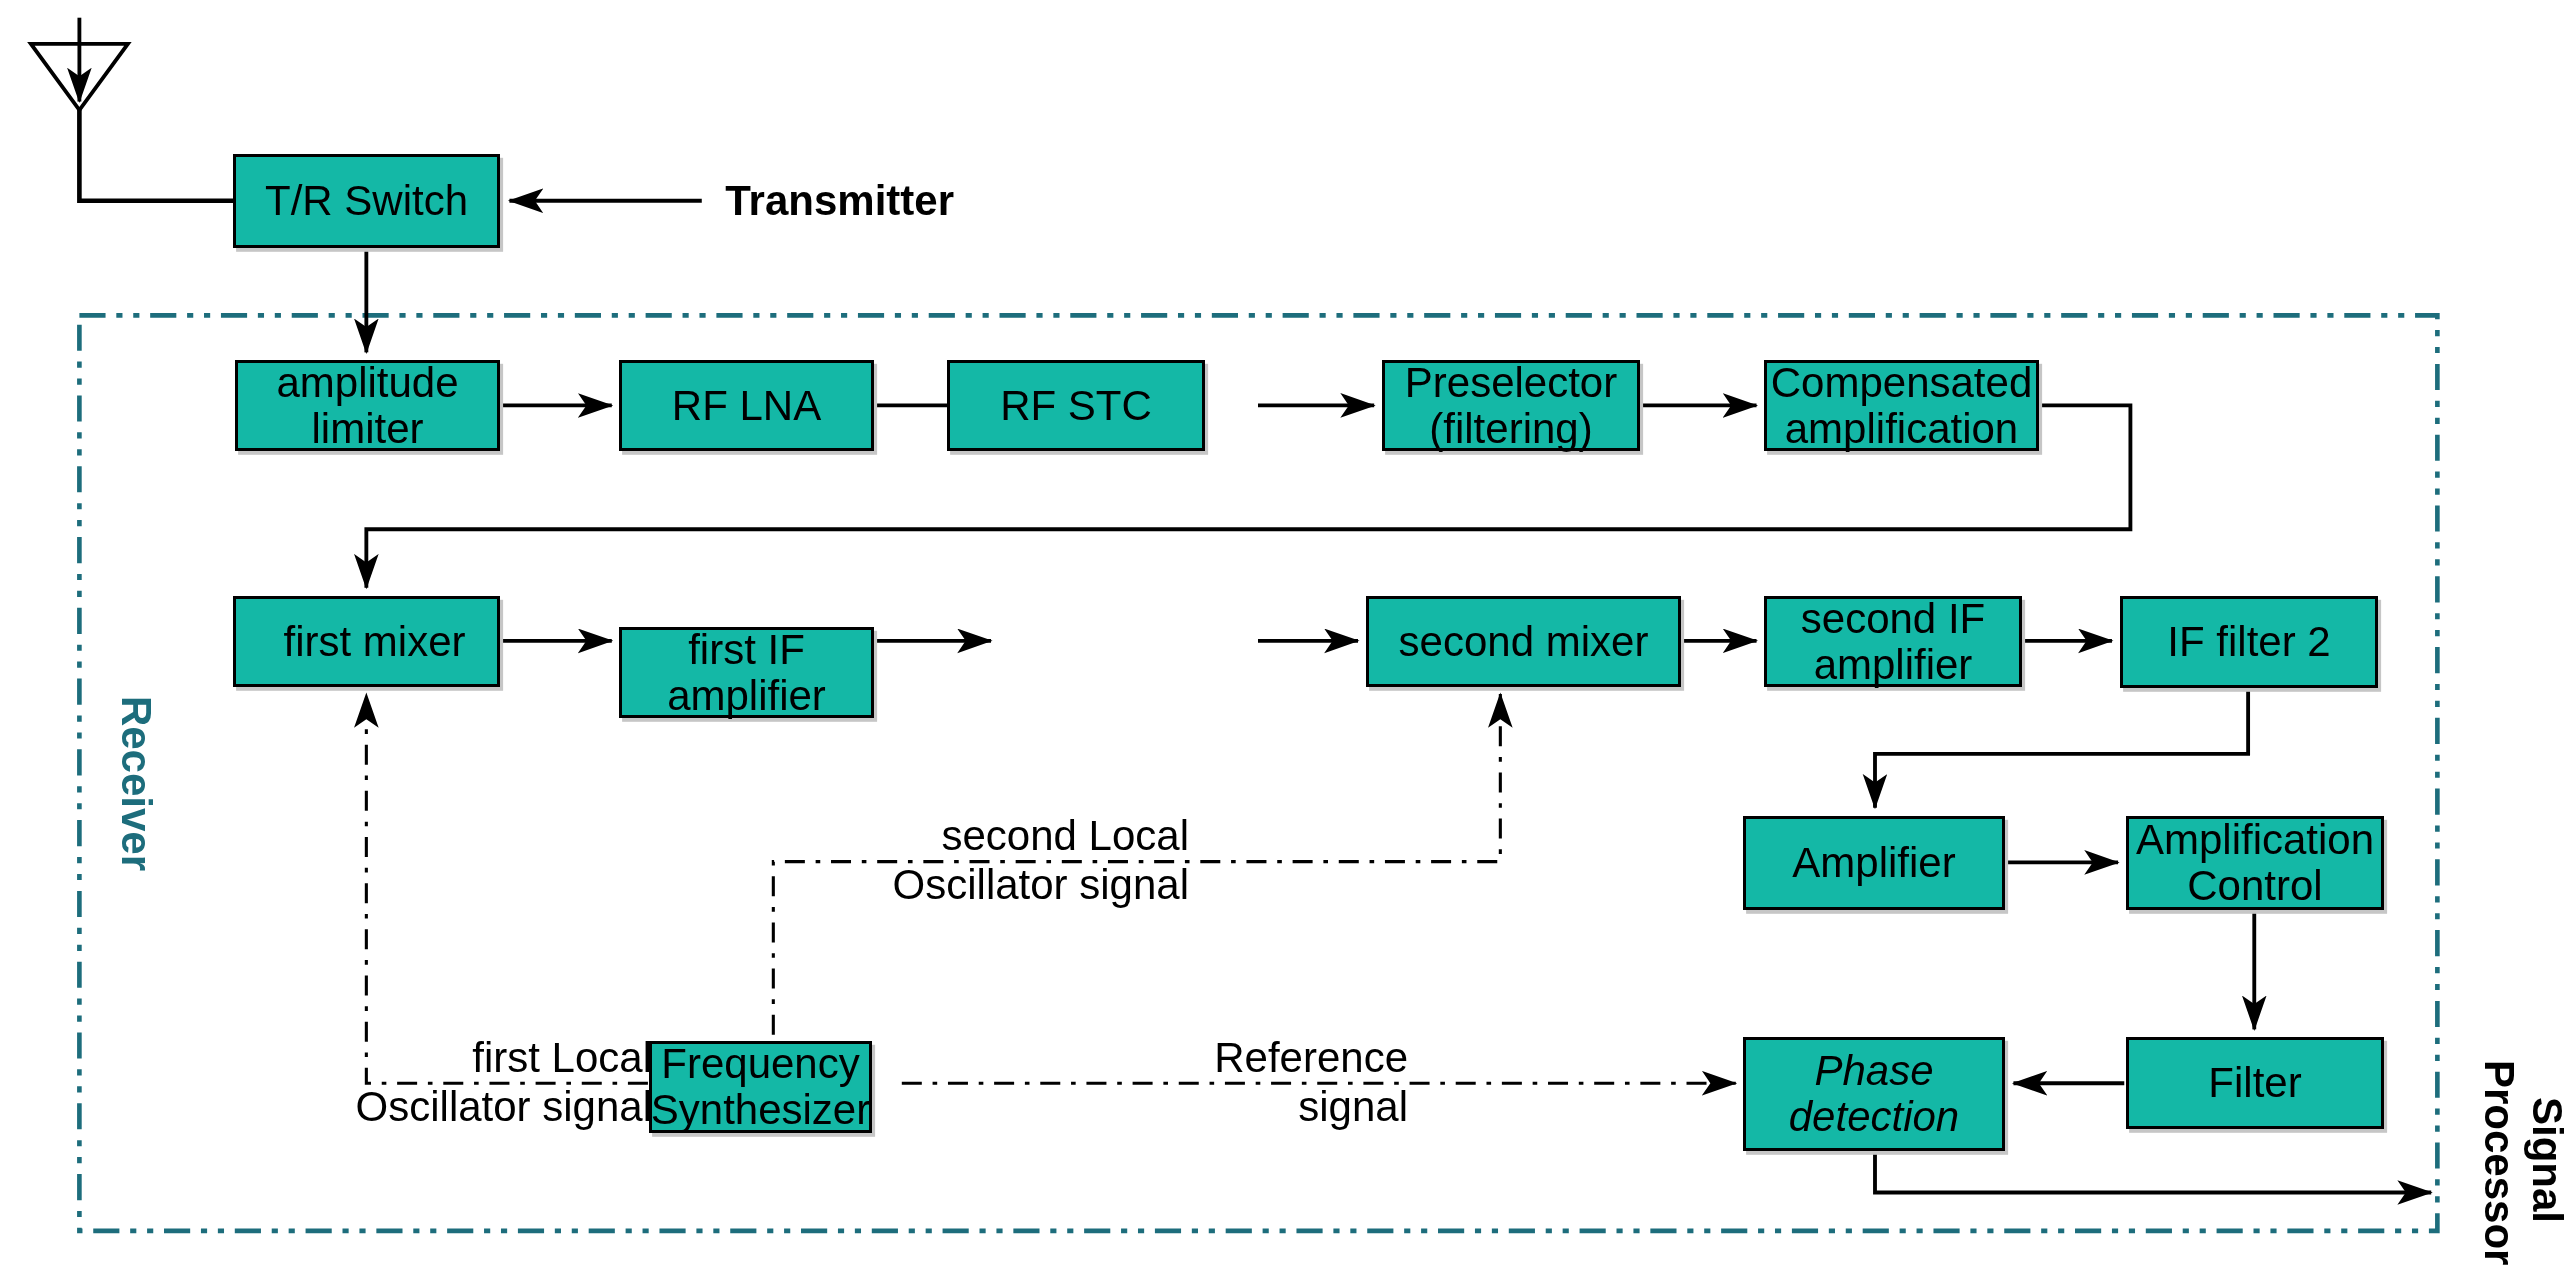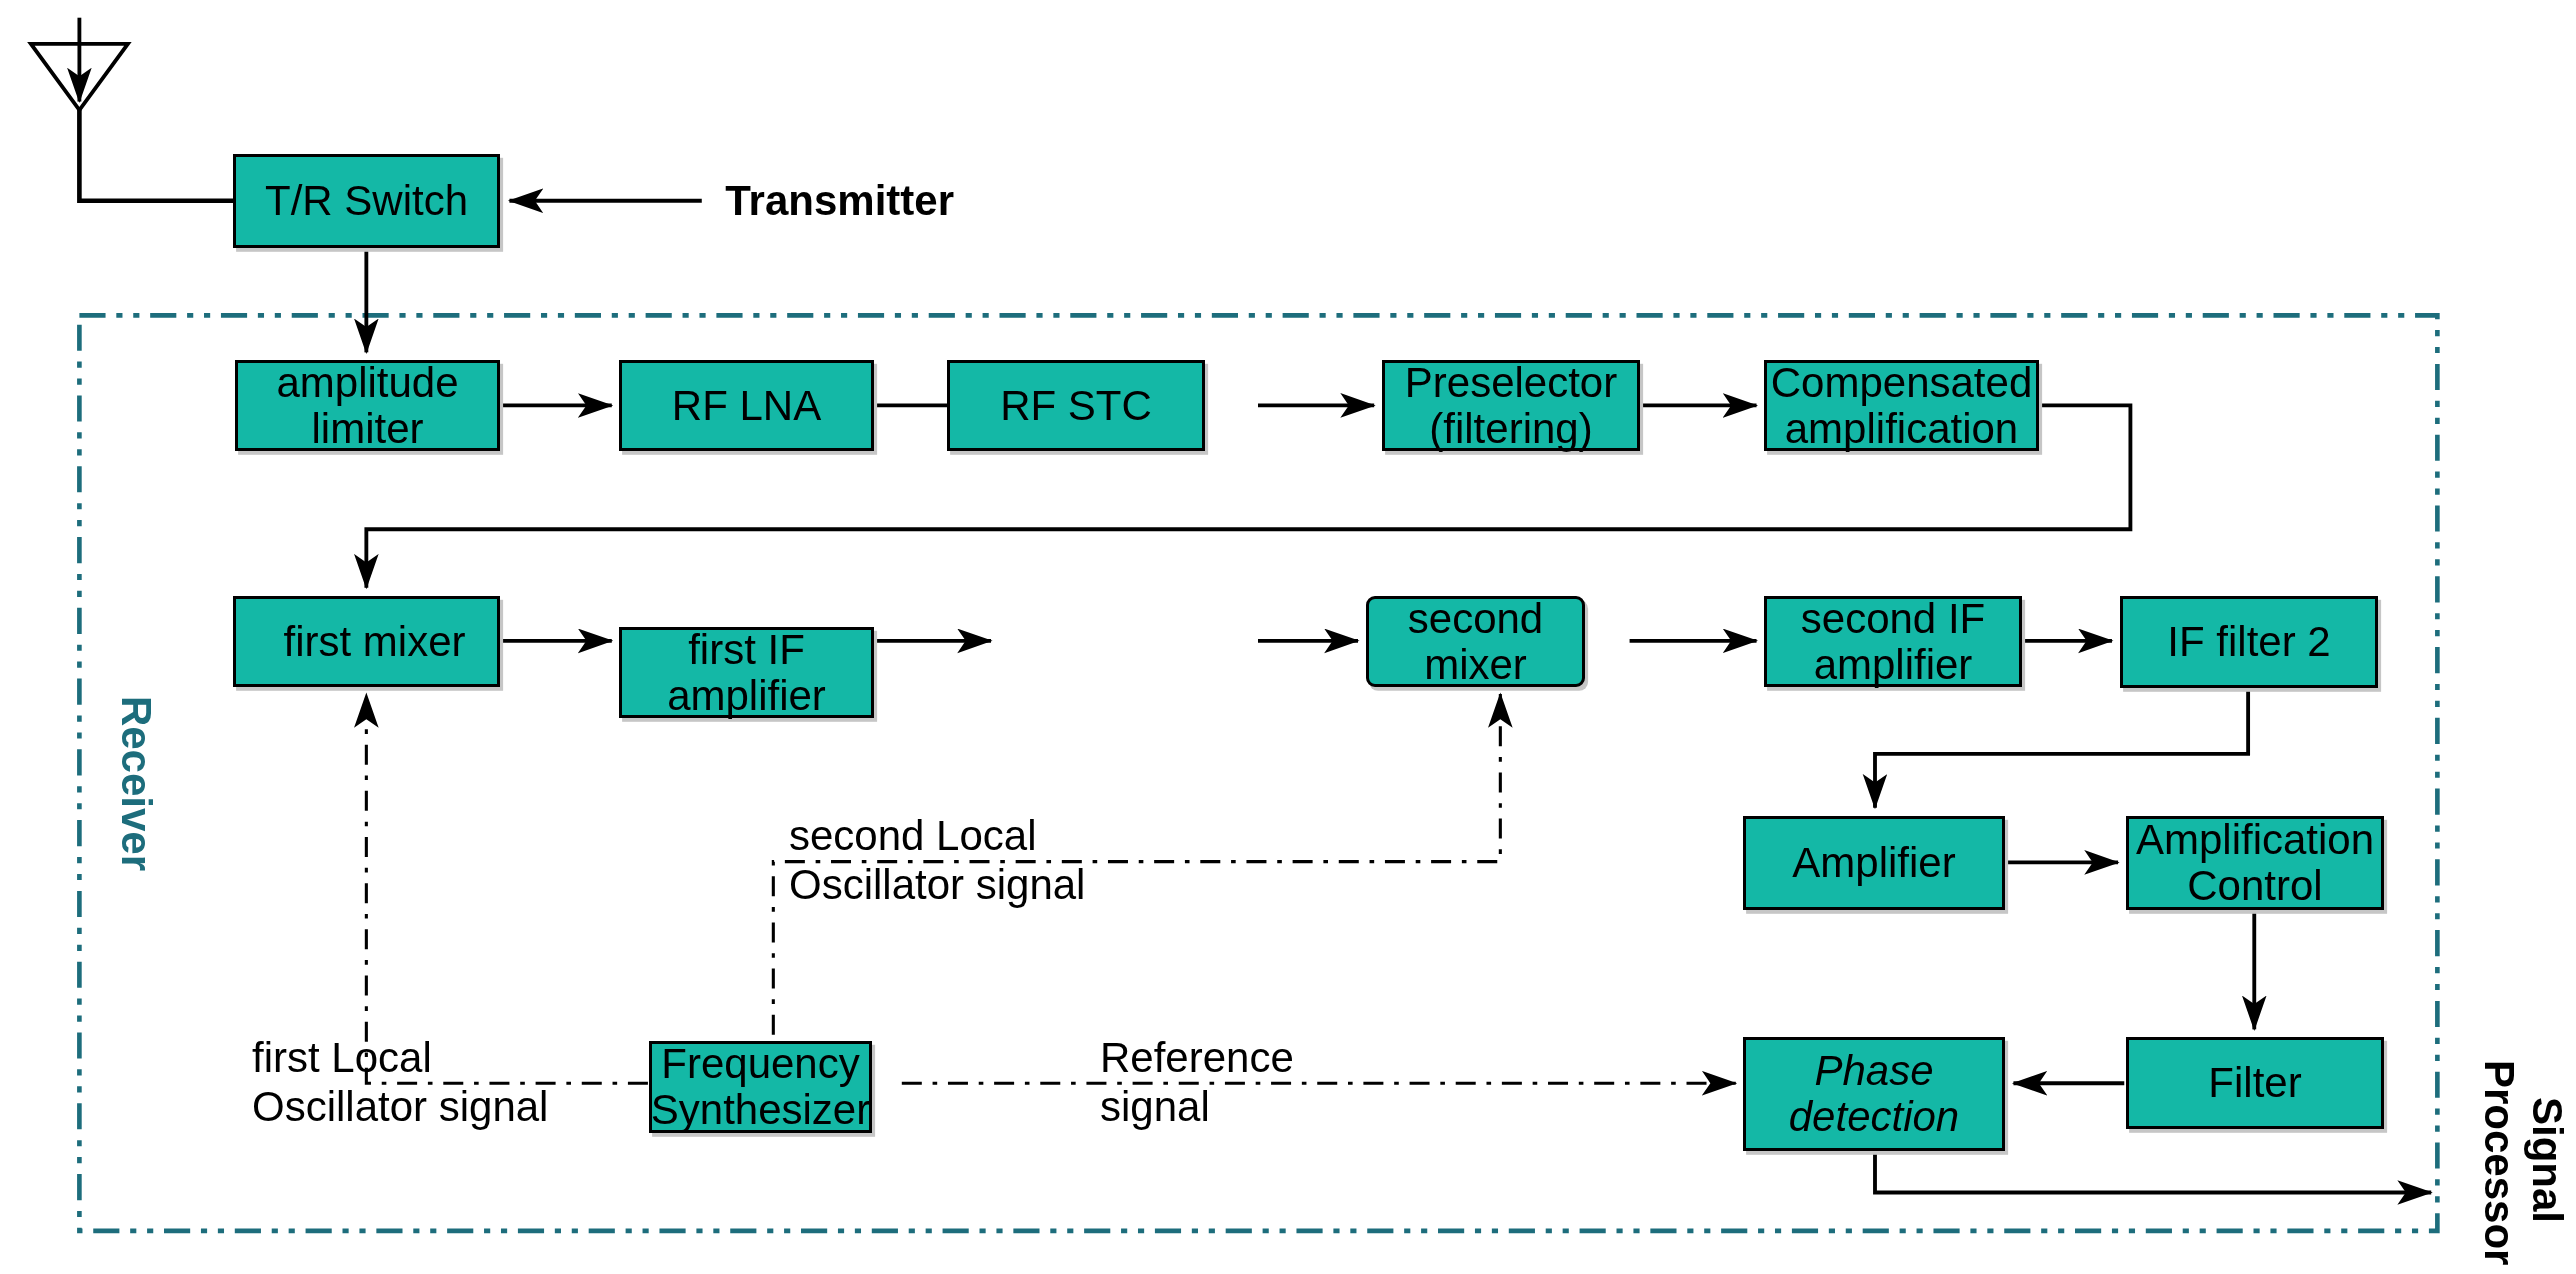--- a/index.html
+++ b/index.html
@@ -19,21 +19,21 @@
     background:#14b8a6;
     box-shadow:3.1px 3.8px 0 #c6c6c6;
     display:flex;align-items:center;justify-content:center;
     text-align:center;
     font-size:42px;line-height:46px;
     white-space:pre-line;
     z-index:3;
   }
   .siglabel{
     position:absolute;
-    text-align:left;
+    text-align:right;
     font-size:42px;line-height:49px;
     white-space:pre-line;
     z-index:2;
   }
   .extlabel{
     position:absolute;
     font-weight:bold;
     font-size:42px;line-height:49px;
     white-space:pre-line;
     z-index:2;
@@ -111,21 +111,21 @@
   <div class="box" style="left:619px;top:360px;width:255px;height:91px;">RF LNA</div>
   <div class="box" style="left:947px;top:360px;width:258px;height:91px;">RF STC</div>
   <div class="box" style="left:1382px;top:360px;width:258px;height:91px;">Preselector
 (filtering)</div>
   <div class="box" style="left:1764px;top:360px;width:275px;height:91px;">Compensated
 amplification</div>
 
   <div class="box" style="left:233px;top:596px;width:267px;height:91px;padding-left:16px;">first mixer</div>
   <div class="box" style="left:619px;top:596px;width:255px;height:91px;margin-top:31px;">first IF
 amplifier</div>
-  <div class="box" style="left:1366px;top:596px;width:219px;height:91px;border-radius:9px;">second mixer</div>
+  <div class="box" style="left:1366px;top:596px;width:315px;height:91px;">second mixer</div>
   <div class="box" style="left:1764px;top:596px;width:258px;height:91px;">second IF
 amplifier</div>
   <div class="box" style="left:2120px;top:596px;width:258px;height:92px;">IF filter 2</div>
 
   <div class="box" style="left:1743px;top:816px;width:262px;height:94px;">Amplifier</div>
   <div class="box" style="left:2126px;top:816px;width:258px;height:94px;">Amplification
 Control</div>
 
   <div class="box" style="left:649px;top:1041px;width:223px;height:92px;">Frequency
 Synthesizer</div>

